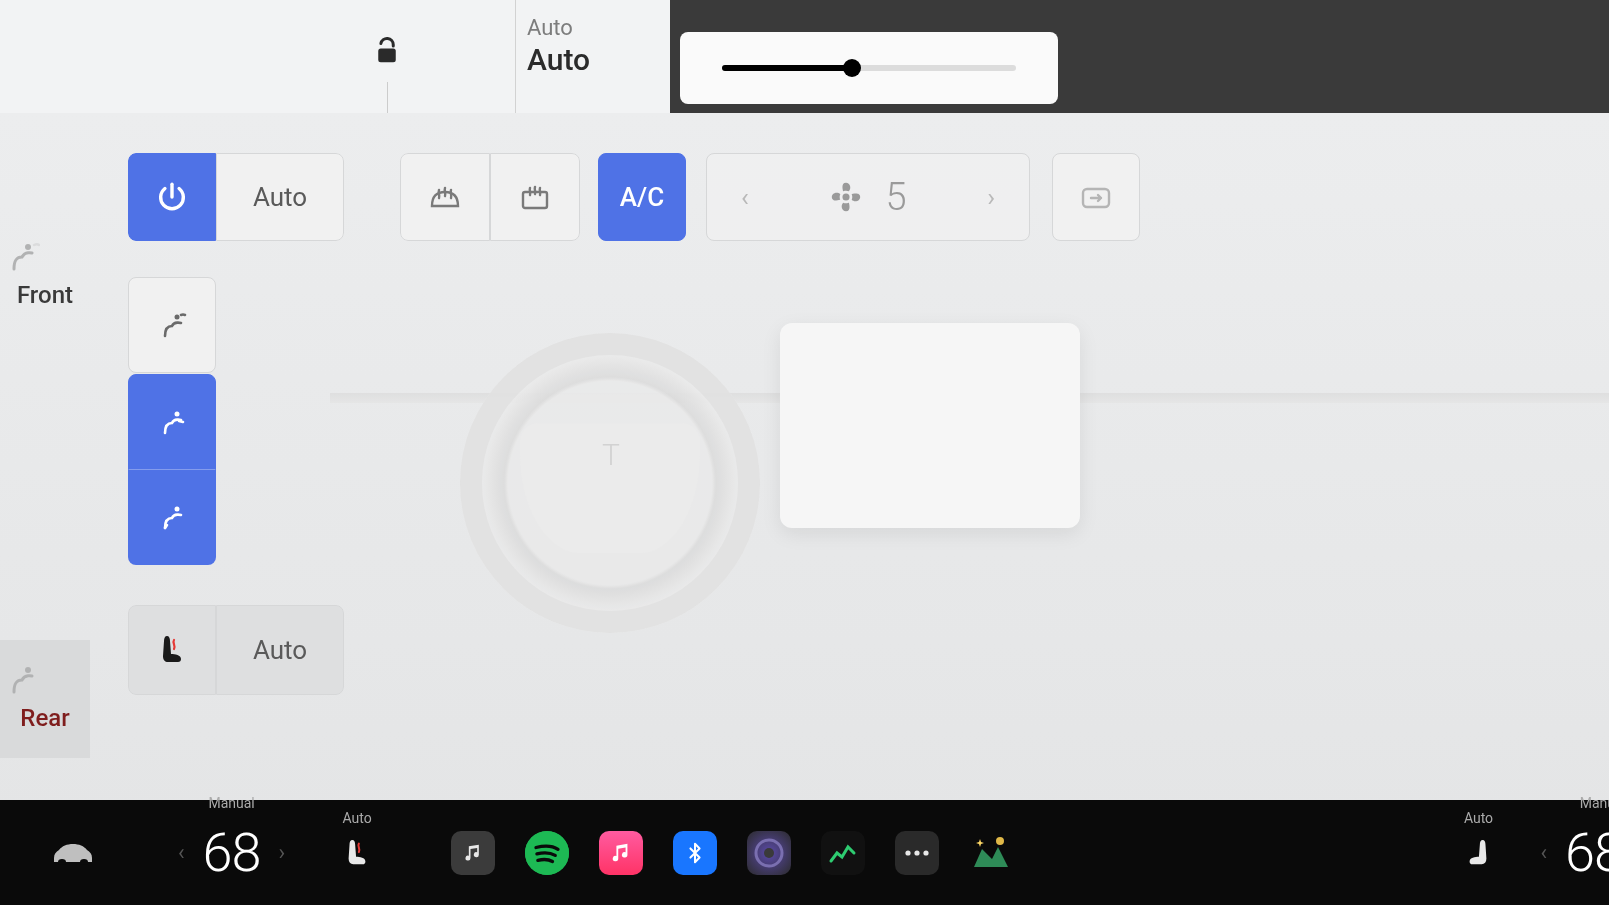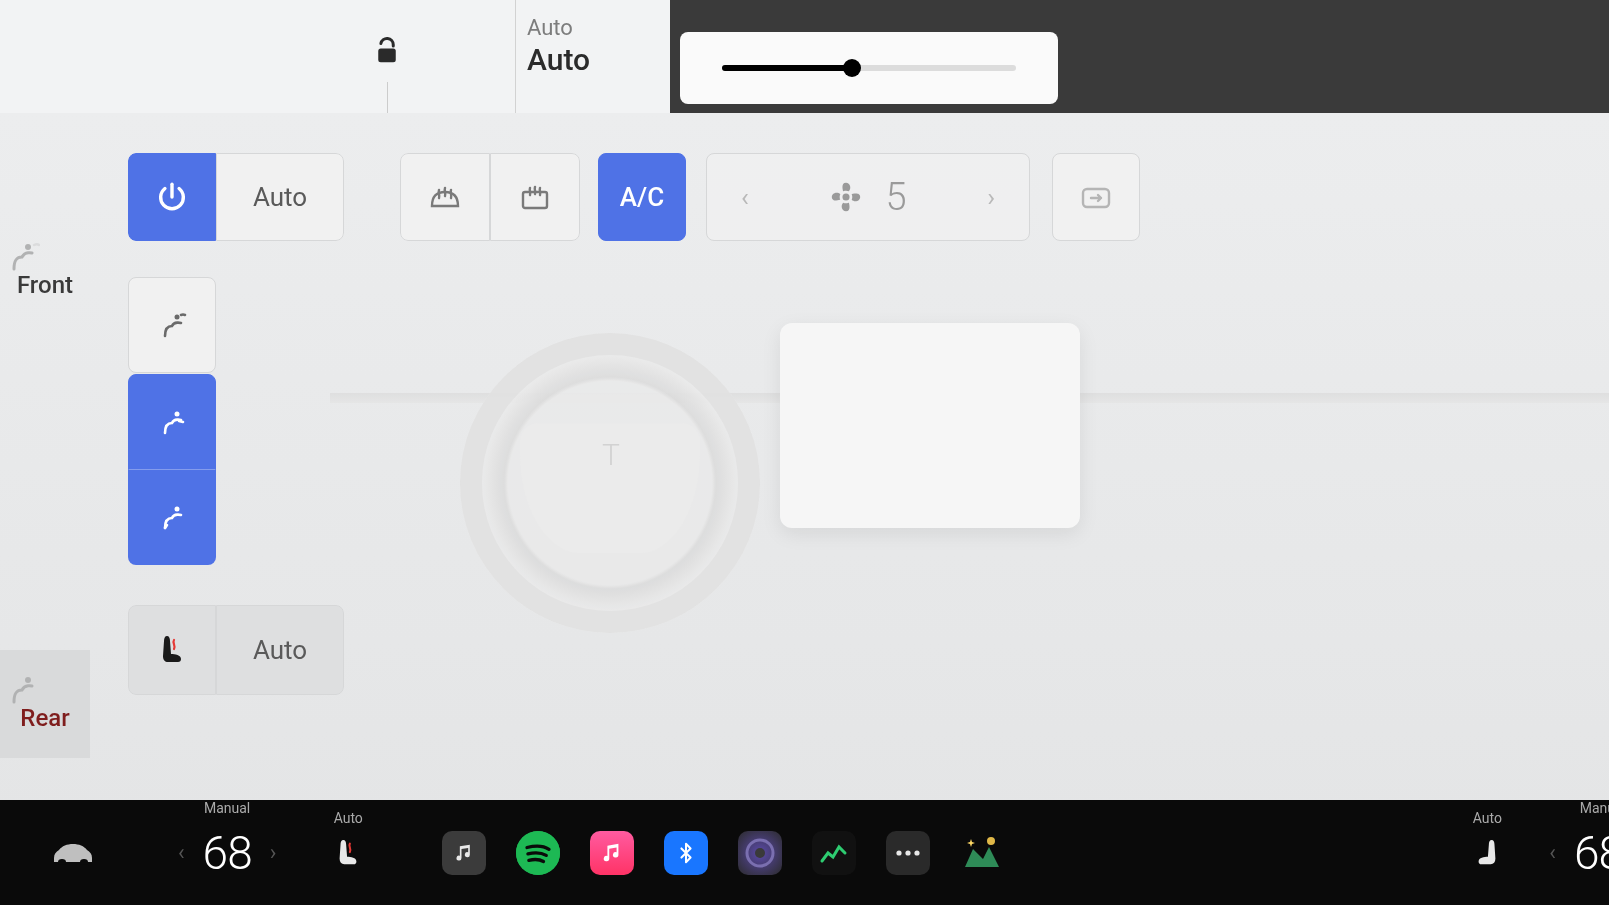--- a/index.html
+++ b/index.html
@@ -17,21 +17,21 @@
 .trunk-value { color:#2b2b2b; font-size:30px; font-weight:500; margin-top:2px; }
 .slider-panel { position:absolute; left:680px; top:32px; width:378px; height:72px; background:#fafafa; border-radius:8px; }
 .slider-track { position:absolute; left:42px; right:42px; top:33px; height:6px; background:#dcdcdc; border-radius:3px; }
 .slider-fill { position:absolute; left:42px; top:33px; height:6px; background:#000; border-radius:3px; width:130px; }
 .slider-handle { position:absolute; top:27px; width:18px; height:18px; background:#000; border-radius:50%; left:163px; }
 
 
 .main { position:absolute; top:113px; left:0; right:0; bottom:87px; background:linear-gradient(#ecedee,#e4e5e6); overflow:hidden; }
 .left-rail { position:absolute; left:0; top:0; width:90px; height:100%; }
 .rail-item { text-align:center; padding:14px 0; }
-.rail-label { font-size:24px; color:#3a3a3a; font-weight:500; }
+.rail-label { font-size:24px; color:#3a3a3a; margin-top:10px; font-weight:500; }
 .rail-item.front { margin-top:112px; }
 .rail-item.rear { background:#d9dadb; position:absolute; bottom:60px; left:0; right:0; padding:22px 0 26px 0; }
 .rail-icon { opacity:.35; }
 
 
 .cluster { position:absolute; display:flex; }
 .btn { background:#f1f1f1; border:1px solid #d6d7d8; display:flex; align-items:center; justify-content:center; color:#5a5a5a; font-size:26px; font-weight:400; cursor:pointer; }
 .btn.active { background:#4f72e6; color:#fff; border-color:#4f72e6; }
 .seg { border-radius:8px; overflow:hidden; }
 .seg .btn + .btn { border-left:1px solid #d6d7d8; }
@@ -77,21 +77,21 @@
 .tesla-t { color:#d0d0d0; font-size:30px; font-weight:300; letter-spacing:-2px; }
 .center-screen { position:absolute; left:520px; top:60px; width:300px; height:205px; background:#f6f6f6; border-radius:12px; box-shadow:0 6px 20px rgba(0,0,0,.08); }
 .dash-line { position:absolute; left:70px; right:0; top:130px; height:10px; background:linear-gradient(#dadada,#e4e4e4); opacity:.7; }
 
 
 .bottombar { position:absolute; left:0; right:0; bottom:0; height:105px; background:#0a0a0a; display:flex; align-items:center; color:#fff; }
 .bb-car { margin-left:48px; }
 .temp-block { display:flex; align-items:center; margin-left:62px; position:relative; }
 .temp-label { position:absolute; top:-26px; left:50%; transform:translateX(-50%); font-size:14px; color:#aaa; white-space:nowrap; }
 .temp-arrow { color:#555; font-size:22px; padding:0 18px; cursor:pointer; }
-.temp-val { font-size:46px; font-weight:300; letter-spacing:-1px; }
+.temp-val { font-size:54px; font-weight:300; letter-spacing:-1px; }
 .bb-seat { margin-left:40px; position:relative; }
 .bb-seat .temp-label { top:-26px; }
 .apps { display:flex; gap:30px; margin-left:80px; align-items:center; }
 .app { width:44px; height:44px; border-radius:10px; display:flex; align-items:center; justify-content:center; cursor:pointer; }
 .app.music { background:#3b3b3b; }
 .app.spotify { background:#1db954; border-radius:50%; }
 .app.apple { background:linear-gradient(180deg,#ff5ba0,#ff3366); }
 .app.bt { background:#1976ff; }
 .app.cam { background:radial-gradient(circle at 50% 50%,#5b4aa8,#2b2b2b); }
 .app.stocks { background:#111; }

